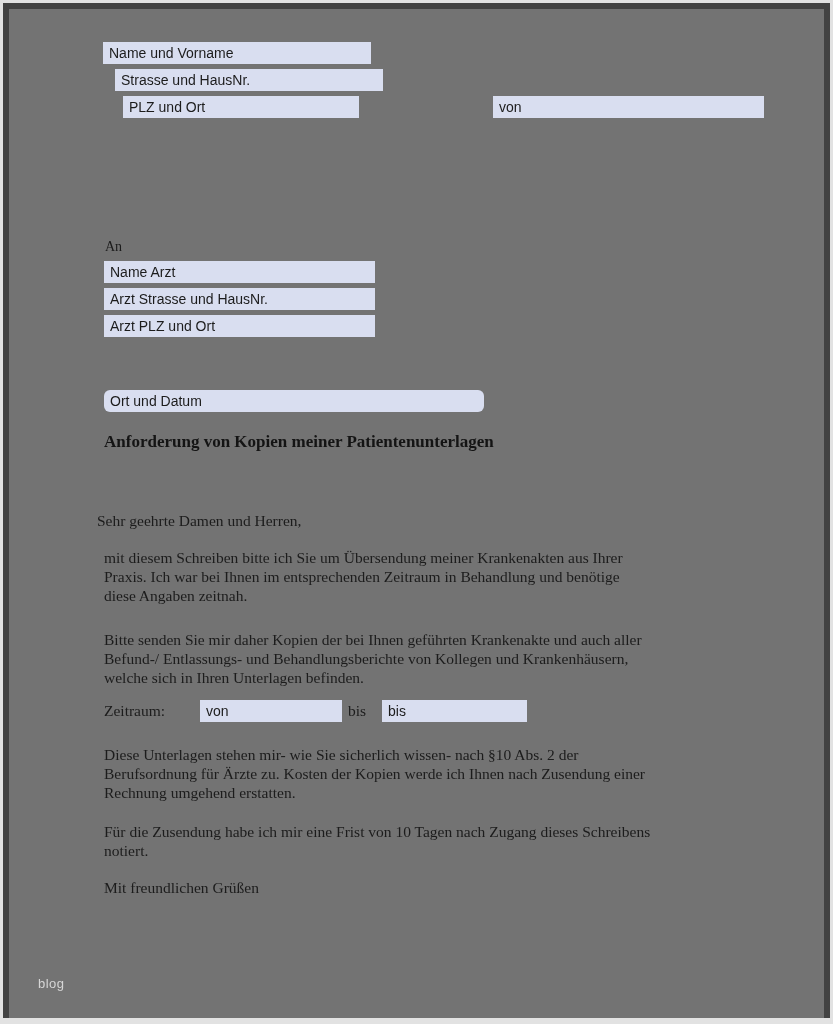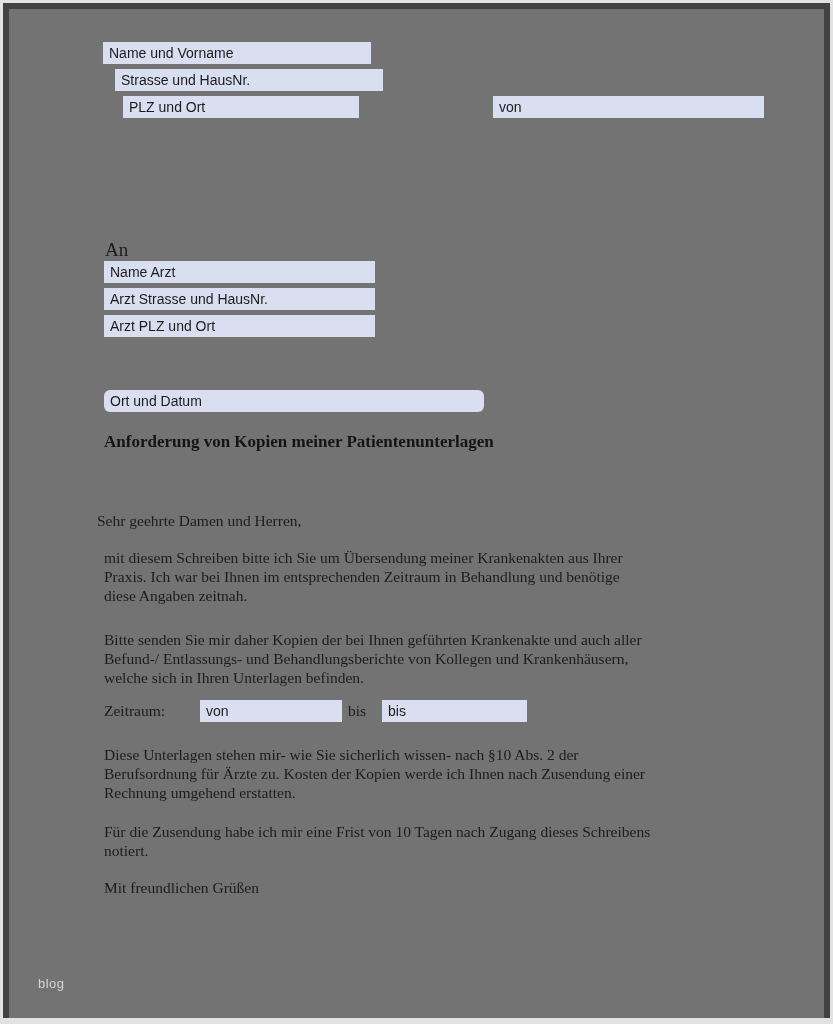--- a/index.html
+++ b/index.html
@@ -44,21 +44,21 @@
     position: absolute;
     font-family: "Liberation Serif", serif;
     font-size: 17px;
     font-weight: bold;
     color: #141414;
     white-space: nowrap;
   }
   .an-label {
     position: absolute;
     font-family: "Liberation Serif", serif;
-    font-size: 19px;
+    font-size: 14px;
     color: #1c1c1c;
   }
   .inline-label {
     position: absolute;
     font-family: "Liberation Serif", serif;
     font-size: 15.5px;
     line-height: 22px;
     color: #1c1c1c;
     white-space: nowrap;
   }

